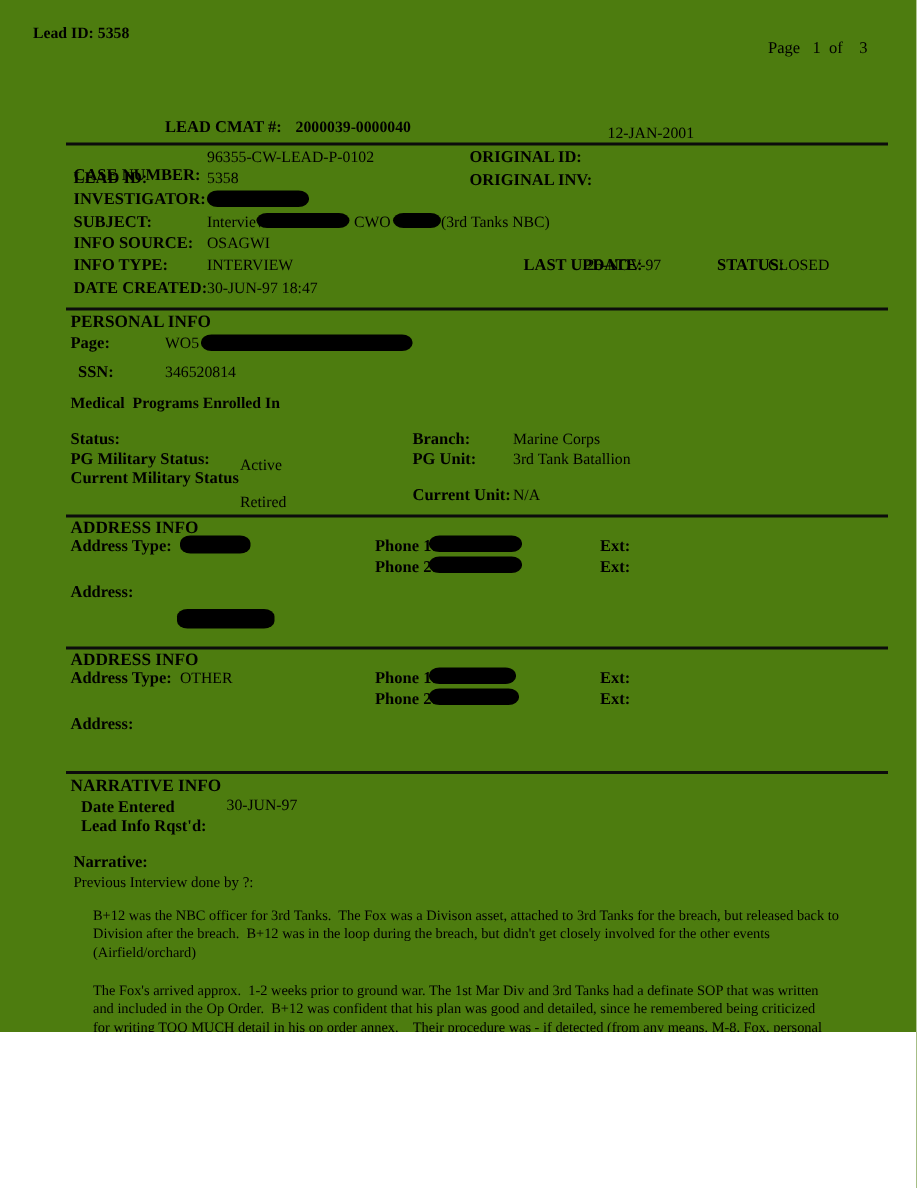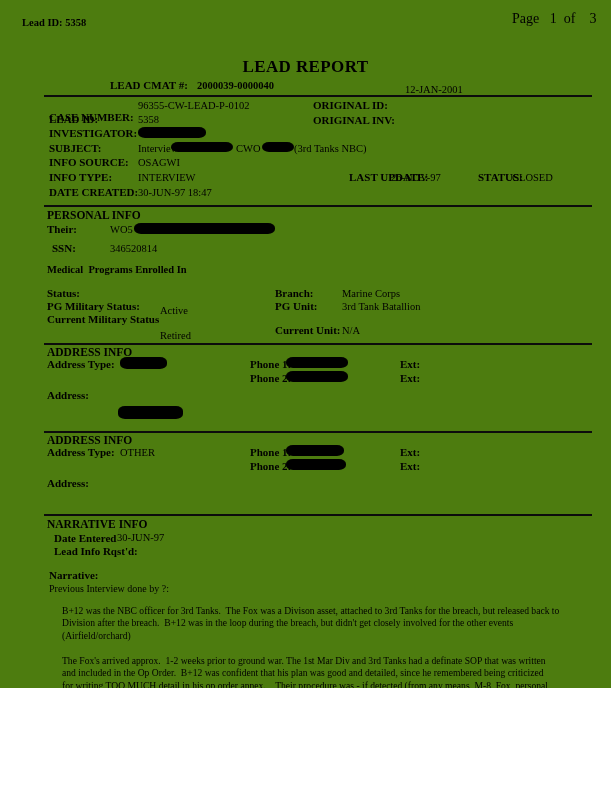--- a/index.html
+++ b/index.html
@@ -15,21 +15,21 @@
     font-family: "Liberation Serif", "DejaVu Serif", serif;
     color: #000000;
     overflow: hidden;
   }
 
   
   .t { position: absolute; white-space: pre; line-height: 1; }
 
   
   .leadid-top { left: 22px; top: 18px; font-size: 10.5px; font-weight: bold; }
-  .pagenum    { left: 512px; top: 12px; font-size: 14px; }
+  .pagenum    { left: 512px; top: 27px; font-size: 11px; }
 
   
   .doctitle { left: 0; top: 58px; width: 611px; text-align: center;
               font-size: 17px; font-weight: bold; letter-spacing: .4px; }
   .cmat { left: 110px; top: 80px; font-size: 11px; font-weight: bold; }
   .cmatval { font-weight: bold; font-size: 10.5px; }
   .reportdate { left: 405px; top: 85px; font-size: 10.5px; }
 
   
   .rule {
@@ -61,21 +61,20 @@
   .narrow { width: 492px; }
 </style>
 </head>
 <body>
 
 <div class="page">
 
   <div class="t leadid-top">Lead ID: 5358</div>
   <div class="t pagenum">Page   1  of    3</div>
 
-  <div class="t doctitle">LEAD REPORT</div>
 
   <div class="t cmat">LEAD CMAT #:</div>
   <div class="t cmatval" style="left:197px; top:81px;">2000039-0000040</div>
   <div class="t reportdate">12-JAN-2001</div>
 
   <div class="rule" style="top:95px;"></div>
 
   <div class="t lbl" style="left:49px; top:112px;">CASE NUMBER:</div>
   <div class="t val" style="left:138px; top:101px;">96355-CW-LEAD-P-0102</div>
   <div class="t lbl" style="left:313px; top:100px;">ORIGINAL ID:</div>
@@ -103,21 +102,21 @@
   <div class="t val" style="left:391px; top:173px;">26-NOV-97</div>
   <div class="t lbl" style="left:478px; top:172px;">STATUS:</div>
   <div class="t val" style="left:512px; top:173px;">CLOSED</div>
 
   <div class="t lbl" style="left:49px; top:187px;">DATE CREATED:</div>
   <div class="t val" style="left:138px; top:188px;">30-JUN-97 18:47</div>
 
   <div class="rule" style="top:205px;"></div>
   <div class="t lbl" style="left:47px; top:210px; font-size:11.5px;">PERSONAL INFO</div>
 
-  <div class="t lbl" style="left:47px; top:224px;">Their:</div>
+  <div class="t lbl" style="left:47px; top:224px;">Page:</div>
   <div class="t val" style="left:110px; top:225px;">WO5</div>
   <div class="redact" style="left:134px; top:223px; width:141px; height:11px;"></div>
 
   <div class="t lbl" style="left:52px; top:243px;">SSN:</div>
   <div class="t val" style="left:110px; top:244px;">346520814</div>
 
   <div class="t lbl" style="left:47px; top:265px; font-size:10.5px;">Medical  Programs Enrolled In</div>
 
   <div class="t lbl" style="left:47px; top:288px;">Status:</div>
   <div class="t lbl" style="left:47px; top:301px;">PG Military Status:</div>
@@ -162,21 +161,21 @@
   <div class="t lbl" style="left:250px; top:461px;">Phone 2:</div>
   <div class="redact" style="left:286px; top:459px; width:60px; height:11px;"></div>
   <div class="t lbl" style="left:400px; top:461px;">Ext:</div>
 
   <div class="t lbl" style="left:47px; top:478px;">Address:</div>
 
   <div class="rule" style="top:514px;"></div>
   <div class="t lbl" style="left:47px; top:519px; font-size:11.5px;">NARRATIVE INFO</div>
 
   <div class="t lbl" style="left:54px; top:533px;">Date Entered</div>
-  <div class="t val" style="left:117px; top:533px;">30-JUN-97</div>
+  <div class="t val" style="left:117px; top:533px;padding-left:34px;">30-JUN-97</div>
   <div class="t lbl" style="left:54px; top:546px;">Lead Info Rqst'd:</div>
 
   <div class="t lbl" style="left:49px; top:570px;">Narrative:</div>
   <div class="t" style="left:49px; top:584px; font-size:10px;">Previous Interview done by ?:</div>
 
   <div class="para" style="top:605px;">B+12 was the NBC officer for 3rd Tanks.  The Fox was a Divison asset, attached to 3rd Tanks for the breach, but released back to Division after the breach.  B+12 was in the loop during the breach, but didn't get closely involved for the other events (Airfield/orchard)</div>
   <div class="para narrow" style="top:655px;">The Fox's arrived approx.  1-2 weeks prior to ground war. The 1st Mar Div and 3rd Tanks had a definate SOP that was written and included in the Op Order.  B+12 was confident that his plan was good and detailed, since he remembered being criticized for writing TOO MUCH detail in his op order annex.    Their procedure was - if detected (from any means, M-8, Fox, personal symptoms), go to MOPP 4 and spread the alarm.   Companies break out the 256 Kits and test.  If negative results achieved, and the reports forwarded up to Rgt HQ, then Rgt HQ would pass the word to "selective unmask."   This is all iaw FM 3-4/FMFM 11-9.</div>
 
 </div>
 

